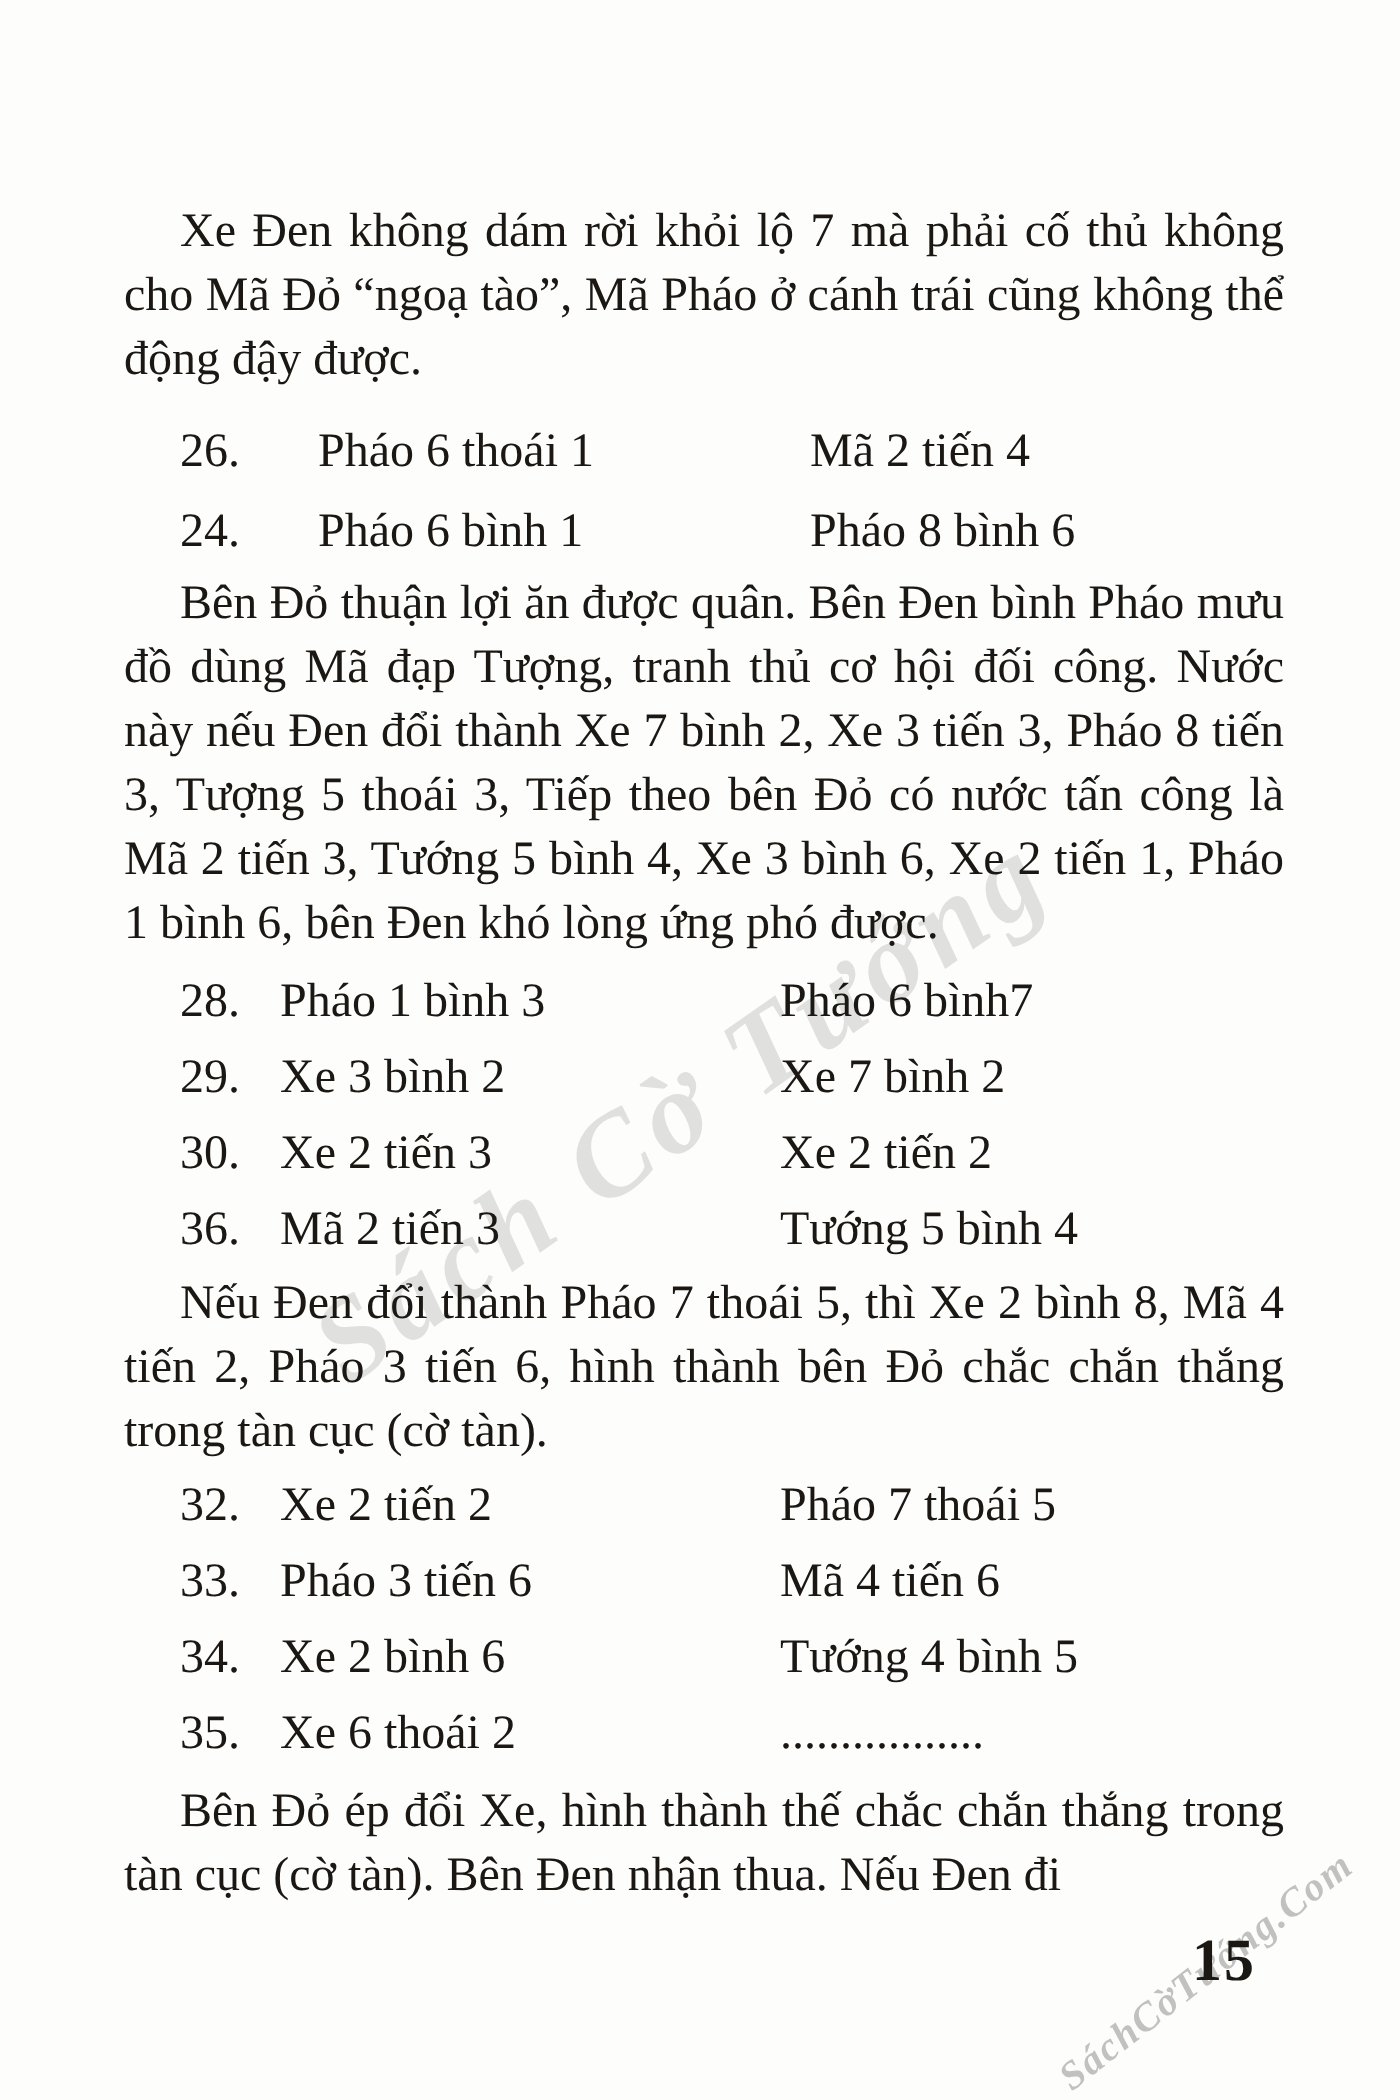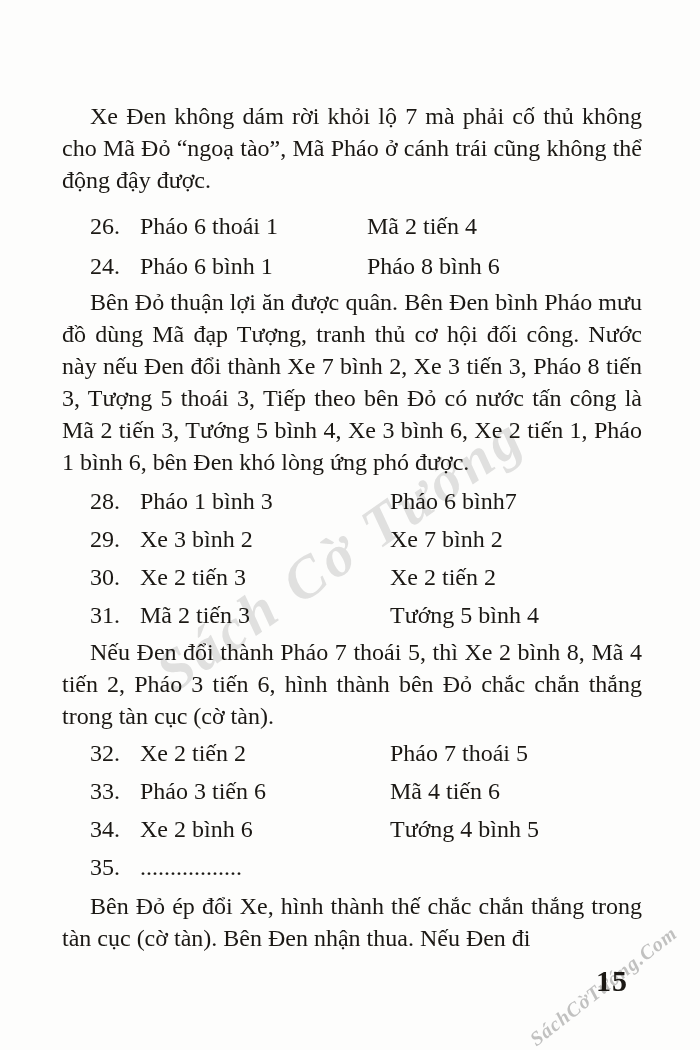--- a/index.html
+++ b/index.html
@@ -24,21 +24,21 @@
   .moves-c { margin-top:2px; }
   .para-2 { margin-top:0; }
   .para-3 { margin-top:2px; }
   .para-4 { margin-top:4px; }
   .move-row {
     display:grid;
     padding-left:28px;
     align-items:center;
     font-size:24px;
   }
-  .moves-a .move-row { grid-template-columns:50px 227px auto; height:40px; }
+  .moves-a .move-row { grid-template-columns:50px 227px auto; height:40px;gap:19px; }
   .moves-b .move-row, .moves-c .move-row { grid-template-columns:50px 250px auto; height:38px; }
   .mnum { white-space:nowrap; }
   .red-move, .black-move { white-space:nowrap; }
   .page-number {
     position:absolute; top:964px; right:72px;
     font-size:30px; font-weight:bold;
     letter-spacing:1px;
   }
   .wm-center {
     position:absolute; left:60px; top:520px; width:560px;
@@ -97,21 +97,21 @@
         <span class="mnum">29.</span>
         <span class="red-move">Xe 3 bình 2</span>
         <span class="black-move">Xe 7 bình 2</span>
       </div>
       <div class="move-row">
         <span class="mnum">30.</span>
         <span class="red-move">Xe 2 tiến 3</span>
         <span class="black-move">Xe 2 tiến 2</span>
       </div>
       <div class="move-row">
-        <span class="mnum">31.</span>
+        <span class="mnum">36.</span>
         <span class="red-move">Mã 2 tiến 3</span>
         <span class="black-move">Tướng 5 bình 4</span>
       </div>
     </div>
 
     <p class="para para-3">Nếu Đen đổi thành Pháo 7 thoái 5, thì Xe 2 bình 8, Mã 4 tiến 2, Pháo 3 tiến 6, hình thành bên Đỏ chắc chắn thắng trong tàn cục (cờ tàn).</p>
 
     <div class="moves moves-c">
       <div class="move-row">
         <span class="mnum">32.</span>
@@ -123,20 +123,21 @@
         <span class="red-move">Pháo 3 tiến 6</span>
         <span class="black-move">Mã 4 tiến 6</span>
       </div>
       <div class="move-row">
         <span class="mnum">34.</span>
         <span class="red-move">Xe 2 bình 6</span>
         <span class="black-move">Tướng 4 bình 5</span>
       </div>
       <div class="move-row">
         <span class="mnum">35.</span>
+        <span class="red-move">Xe 6 thoái 2</span>
         <span class="black-move">.................</span>
       </div>
     </div>
 
     <p class="para para-4">Bên Đỏ ép đổi Xe, hình thành thế chắc chắn thắng trong tàn cục (cờ tàn). Bên Đen nhận thua. Nếu Đen đi</p>
 
   </div>
 
   <div class="page-number">15</div>
 

